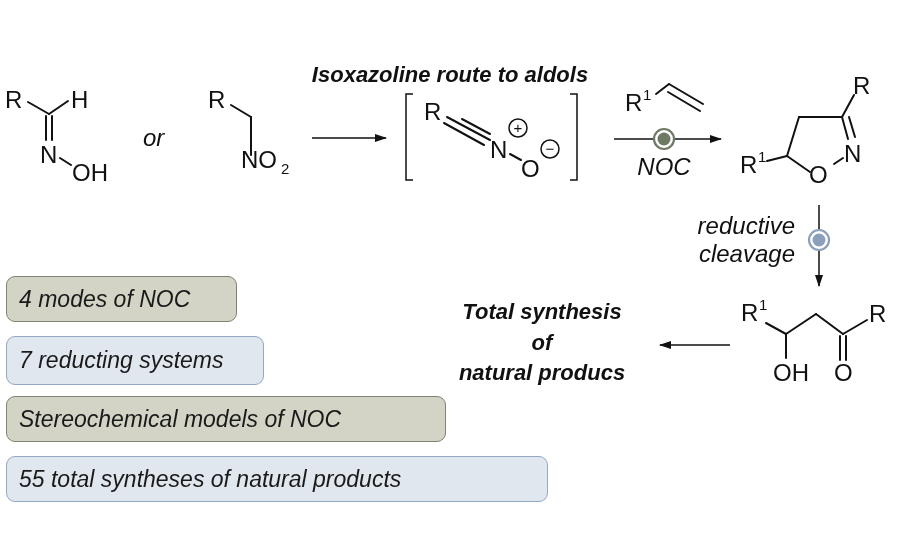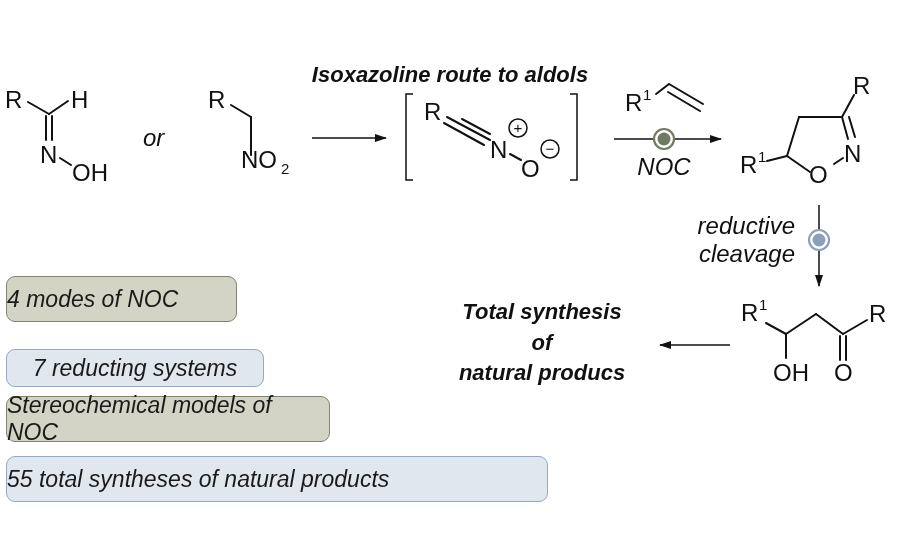--- a/index.html
+++ b/index.html
@@ -5,21 +5,21 @@
   html, body { margin:0; padding:0; background:#ffffff; }
   body { width:900px; height:535px; position:relative; overflow:hidden; font-family:"Liberation Sans", sans-serif; }
   svg { position:absolute; left:0; top:0; }
   svg text { font-family:"Liberation Sans", sans-serif; fill:#111; }
   .atom { font-size:24px; }
   .sub { font-size:15px; }
   .ital { font-style:italic; }
   .bold { font-weight:bold; }
   .bond { stroke:#111; stroke-width:2; fill:none; stroke-linecap:round; }
   .thin { stroke:#111; stroke-width:1.5; fill:none; }
-  .box { position:absolute; border-radius:9px; box-sizing:border-box; font-style:italic; font-size:23px; color:#1a1a1a; display:flex; align-items:center; font-family:"Liberation Sans", sans-serif; }
+  .box { position:absolute; border-radius:9px; box-sizing:border-box; font-style:italic; font-size:23px; color:#1a1a1a; padding-left:12px; display:flex; align-items:center; font-family:"Liberation Sans", sans-serif; }
   .box.green { background:#d3d4c6; border:1.5px solid #7f8470; }
   .box.blue { background:#e1e7ef; border:1.5px solid #93a8c3; }
 </style>
 </head>
 <body>
 
 <svg width="900" height="535" viewBox="0 0 900 535">
   <defs>
     <marker id="ah" markerWidth="12" markerHeight="10" refX="11" refY="5" orient="auto" markerUnits="userSpaceOnUse">
       <path d="M0,1 L12,5 L0,9 Z" fill="#111"></path>
@@ -127,21 +127,21 @@
   <g>
     <text x="542" y="319" text-anchor="middle" font-size="22" class="ital bold">Total synthesis</text>
     <text x="542" y="350" text-anchor="middle" font-size="22" class="ital bold">of</text>
     <text x="542" y="380" text-anchor="middle" font-size="22" class="ital bold">natural producs</text>
   </g>
 </svg>
 
 <div class="box green" style="left:6px; top:276px; width:231px; height:46px;">
   <span>4 modes of NOC</span>
 </div>
-<div class="box blue" style="left:6px; top:349px; width:258px; height:38px;justify-content:center;">
+<div class="box blue" style="left:6px; top:336px; width:258px; height:49px;">
   <span>7 reducting systems</span>
 </div>
-<div class="box green" style="left:6px; top:396px; width:324px; height:46px;">
+<div class="box green" style="left:6px; top:396px; width:440px; height:46px;">
   <span>Stereochemical models of NOC</span>
 </div>
 <div class="box blue" style="left:6px; top:456px; width:542px; height:46px;">
   <span>55 total syntheses of natural products</span>
 </div>
 
 </body></html>

